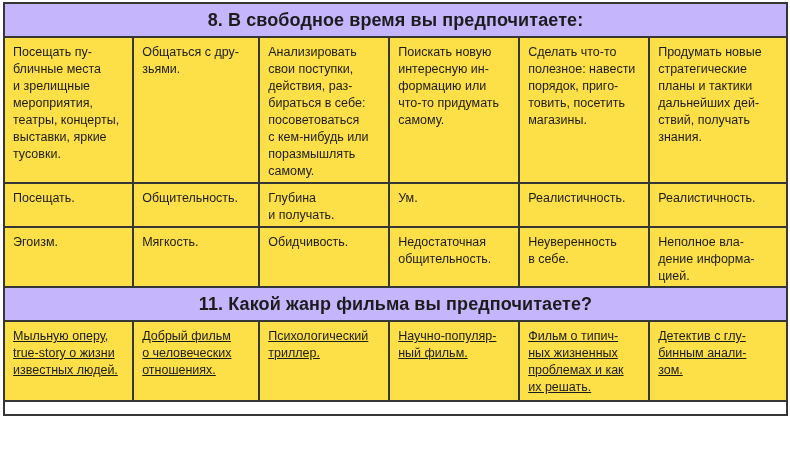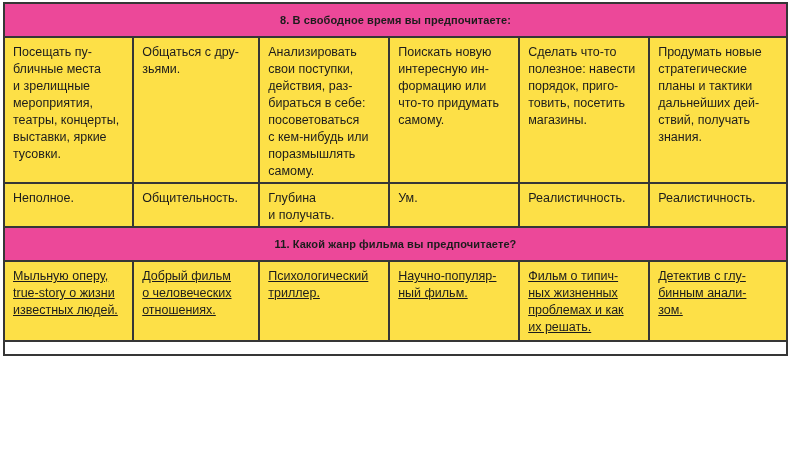--- a/index.html
+++ b/index.html
@@ -18,25 +18,25 @@
     table-layout: fixed;
     width: 100%;
     font-family: "Liberation Sans", sans-serif;
     color: #1c1c1c;
   }
   table.qtable td {
     border: 2px solid #363636;
     box-sizing: border-box;
   }
   tr.qhead td {
-    background: #ec4899;
+    background: #c4b5fd;
     text-align: center;
     vertical-align: middle;
     font-weight: bold;
-    font-size: 11px;
+    font-size: 18px;
     height: 34px;
     letter-spacing: 0.1px;
   }
   tr.opts td {
     background: #fde047;
     vertical-align: top;
     padding: 6px 6px 0 8px;
     font-size: 12.5px;
     line-height: 17px;
     white-space: pre-line;
@@ -95,29 +95,41 @@
 магазины.</td>
       <td>Продумать новые
 стратегические
 планы и тактики
 дальнейших дей-
 ствий, получать
 знания.</td>
     </tr>
 
     <tr class="opts row-9">
-      <td>Неполное.</td>
+      <td>Посещать.</td>
       <td>Общительность.</td>
       <td>Глубина
 и получать.</td>
       <td>Ум.</td>
       <td>Реалистичность.</td>
       <td>Реалистичность.</td>
     </tr>
 
+    <tr class="opts row-10">
+      <td>Эгоизм.</td>
+      <td>Мягкость.</td>
+      <td>Обидчивость.</td>
+      <td>Недостаточная
+общительность.</td>
+      <td>Неуверенность
+в себе.</td>
+      <td>Неполное вла-
+дение информа-
+цией.</td>
+    </tr>
 
     <tr class="qhead">
       <td colspan="6">11. Какой жанр фильма вы предпочитаете?</td>
     </tr>
     <tr class="opts row-11">
       <td>Мыльную оперу,
 true-story о жизни
 известных людей.</td>
       <td>Добрый фильм
 о человеческих

